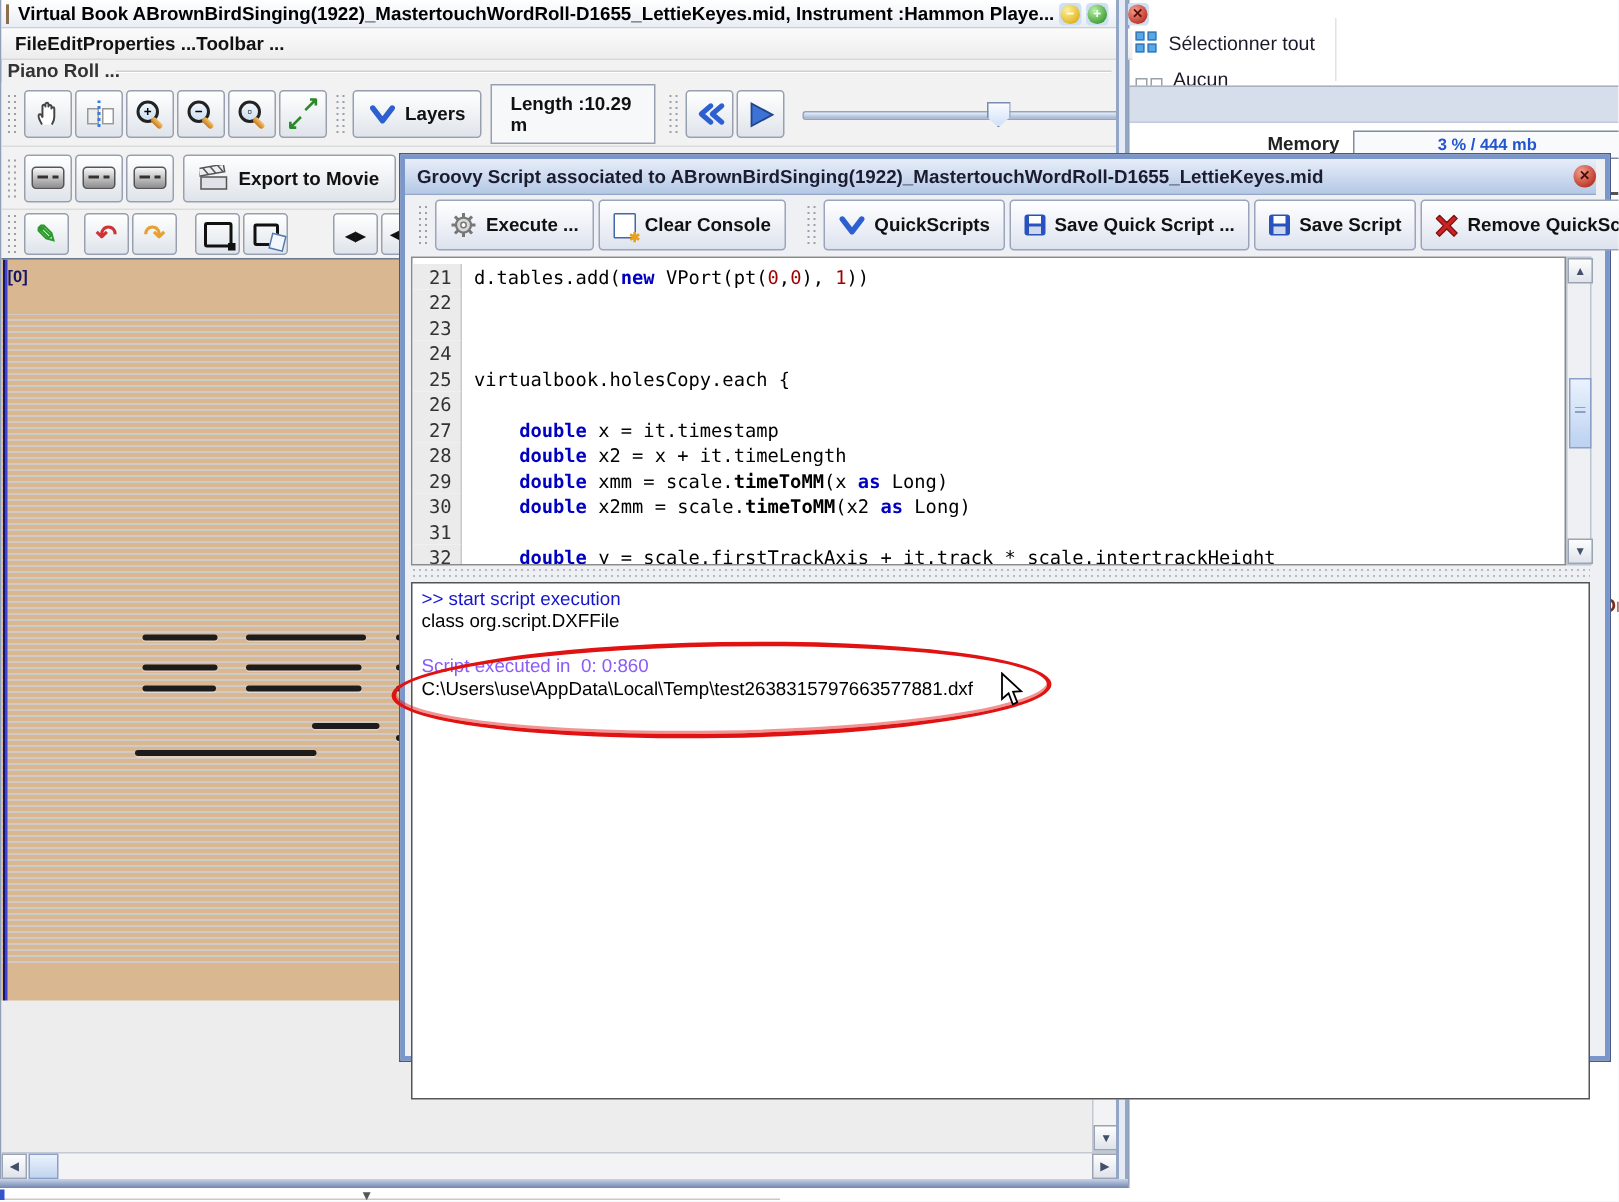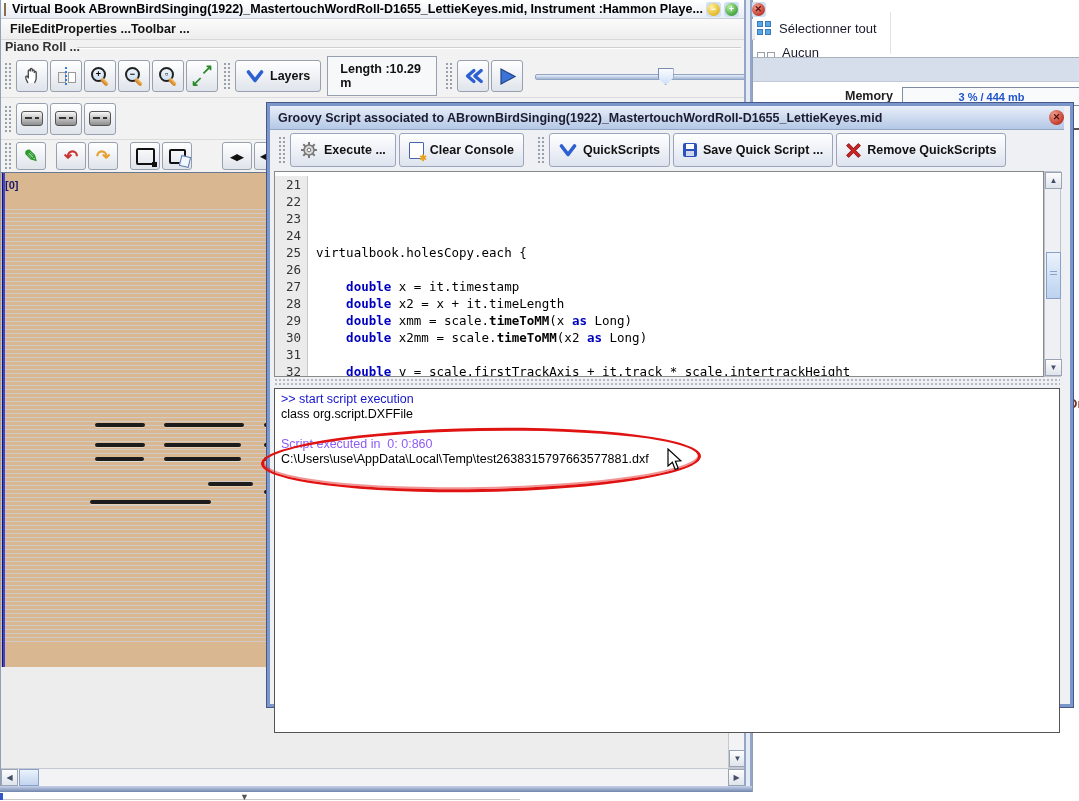--- a/index.html
+++ b/index.html
@@ -273,20 +273,30 @@
     <span class="handle"></span>
     <span class="tbtn">
         <span class="rollicon"></span>
       </span>
     <span class="tbtn">
         <span class="rollicon"></span>
       </span>
     <span class="tbtn">
         <span class="rollicon"></span>
       </span>
+    <span class="tbtn wide" style="margin-left:4px;">
+      <svg width="20" height="18" viewBox="0 0 20 18">
+          <g transform="rotate(-10 2 7)">
+            <rect x="0" y="2" width="17" height="5" fill="#eee" stroke="#555"></rect>
+            <path d="M3 2 l3 5 M8 2 l3 5 M13 2 l3 5" stroke="#555" stroke-width="1"></path>
+          </g>
+          <rect x="1" y="8" width="17" height="8" fill="#dfe3e8" stroke="#555"></rect>
+        </svg>
+      <span>Export to Movie</span>
+    </span>
   </div>
 
   <div class="abs trow" id="toolbar3">
     <span class="handle"></span>
     <span class="tbtn small">
         <span class="glyph" style="color:#2a9a2a;font-size:17px;">✎</span>
       </span>
     <span style="width:8px;"></span>
     <span class="tbtn small">
         <span class="glyph" style="color:#cc3333;font-size:17px;">↶</span>
@@ -374,31 +384,36 @@
       <svg width="18" height="13" viewBox="0 0 18 13">
           <path d="M2.5 2 L9 10.5 L15.5 2" fill="none" stroke="#2d5fd0" stroke-width="3.6" stroke-linecap="round" stroke-linejoin="round"></path>
         </svg>
       <span>QuickScripts</span>
     </span>
     <span class="dbtn">
       <span class="floppy"></span>
       <span>Save Quick Script ...</span>
     </span>
     <span class="dbtn">
+      <span class="floppy"></span>
+      <span>Save Script</span>
+    </span>
+    <span class="dbtn">
       <svg width="15" height="15" viewBox="0 0 14 14">
           <path d="M2.5 0.5 L7 5 L11.5 0.5 L13.5 2.5 L9 7 L13.5 11.5 L11.5 13.5 L7 9 L2.5 13.5 L0.5 11.5 L5 7 L0.5 2.5 Z" fill="#cc2222" stroke="#801010" stroke-width="0.8"></path>
         </svg>
       <span>Remove QuickScripts</span>
     </span>
   </div>
 
   <div class="abs" id="editor">
     <div id="code-lines">
         <div class="crow">
           <span class="gut">21</span>
+          <span class="ctext"><span class="tk-p">d.tables.add(</span><span class="tk-k">new</span><span class="tk-p"> VPort(pt(</span><span class="tk-n">0</span><span class="tk-p">,</span><span class="tk-n">0</span><span class="tk-p">), </span><span class="tk-n">1</span><span class="tk-p">))</span></span>
         </div>
         <div class="crow">
           <span class="gut">22</span>
           <span class="ctext"></span>
         </div>
         <div class="crow">
           <span class="gut">23</span>
         </div>
         <div class="crow">
           <span class="gut">24</span>

